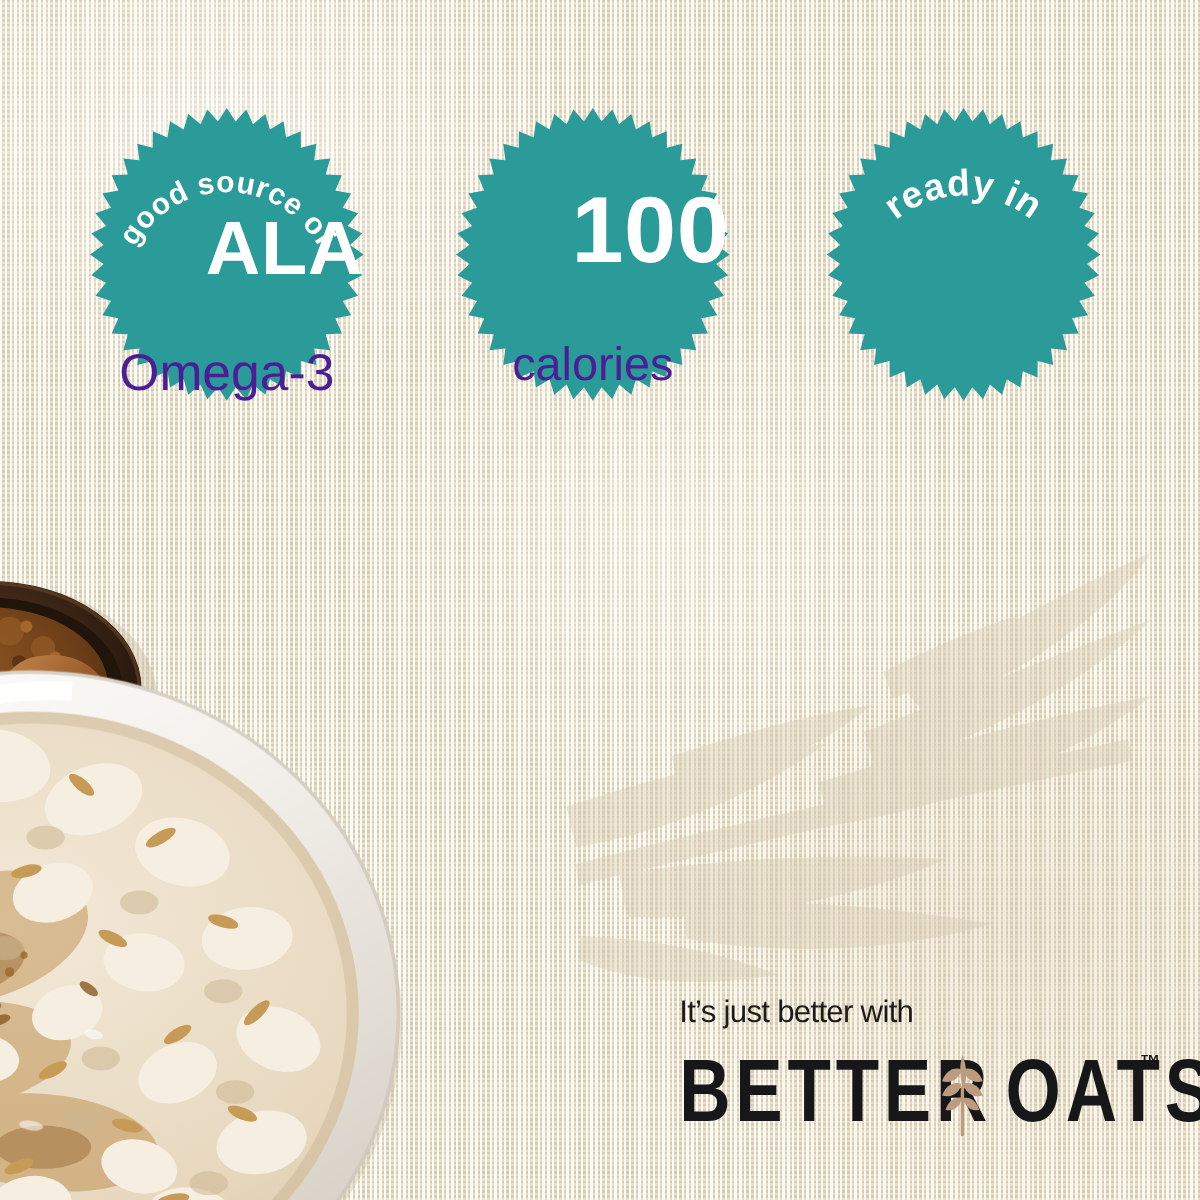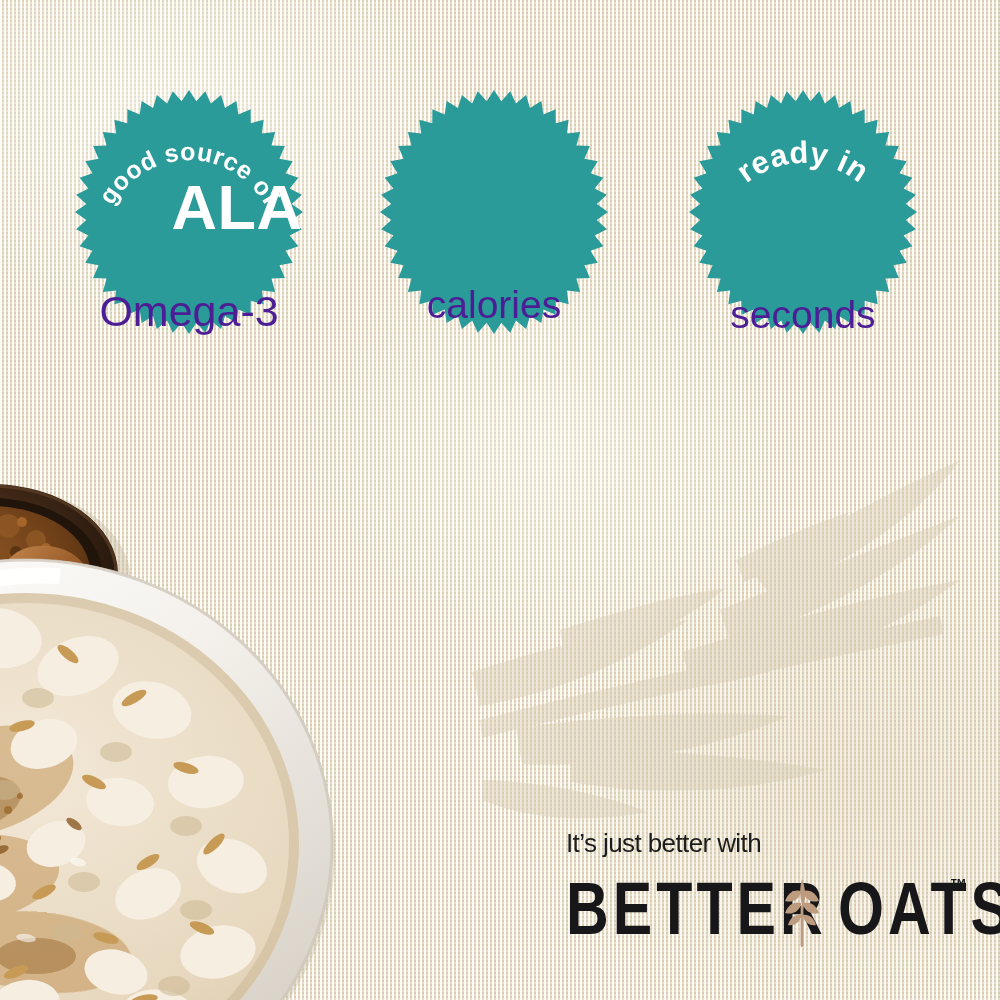--- a/index.html
+++ b/index.html
@@ -224,38 +224,38 @@
       </div>
     </div>
 
     <div class="badge" id="badge-cal">
       <svg viewBox="0 0 244 252" width="244" height="252">
         <g id="star2">
             <path d="M122.00,4.00L129.35,15.28L138.22,5.24L143.89,17.54L154.12,8.94L157.99,22.00L169.36,15.02L171.36,28.58L183.63,23.37L183.73,37.14L196.65,33.80L194.83,47.51L208.16,46.11L204.46,59.48L217.90,60.04L212.40,72.80L225.70,75.32L218.51,87.21L231.38,91.63L222.65,102.41L234.84,108.64L224.74,118.08L236.00,126.00L224.74,133.92L234.84,143.36L222.65,149.59L231.38,160.37L218.51,164.79L225.70,176.68L212.40,179.20L217.90,191.96L204.46,192.52L208.16,205.89L194.83,204.49L196.65,218.20L183.73,214.86L183.63,228.63L171.36,223.42L169.36,236.98L157.99,230.00L154.12,243.06L143.89,234.46L138.22,246.76L129.35,236.72L122.00,248.00L114.65,236.72L105.78,246.76L100.11,234.46L89.88,243.06L86.01,230.00L74.64,236.98L72.64,223.42L60.37,228.63L60.27,214.86L47.35,218.20L49.17,204.49L35.84,205.89L39.54,192.52L26.10,191.96L31.60,179.20L18.30,176.68L25.49,164.79L12.62,160.37L21.35,149.59L9.16,143.36L19.26,133.92L8.00,126.00L19.26,118.08L9.16,108.64L21.35,102.41L12.62,91.63L25.49,87.21L18.30,75.32L31.60,72.80L26.10,60.04L39.54,59.48L35.84,46.11L49.17,47.51L47.35,33.80L60.27,37.14L60.37,23.37L72.64,28.58L74.64,15.02L86.01,22.00L89.88,8.94L100.11,17.54L105.78,5.24L114.65,15.28Z" fill="#2a9b99"></path>
           </g>
       </svg>
       <div class="txt">
+        <div class="big-line">100</div>
         <div class="sub-line">calories</div>
       </div>
     </div>
 
     <div class="badge" id="badge-sec">
       <svg viewBox="0 0 244 252" width="244" height="252">
         <defs>
           <path id="arc3" d="M 36 142 A 90 92 0 0 1 208 142" fill="none"></path>
         </defs>
         <g id="star3">
             <path d="M122.00,4.00L129.35,15.28L138.22,5.24L143.89,17.54L154.12,8.94L157.99,22.00L169.36,15.02L171.36,28.58L183.63,23.37L183.73,37.14L196.65,33.80L194.83,47.51L208.16,46.11L204.46,59.48L217.90,60.04L212.40,72.80L225.70,75.32L218.51,87.21L231.38,91.63L222.65,102.41L234.84,108.64L224.74,118.08L236.00,126.00L224.74,133.92L234.84,143.36L222.65,149.59L231.38,160.37L218.51,164.79L225.70,176.68L212.40,179.20L217.90,191.96L204.46,192.52L208.16,205.89L194.83,204.49L196.65,218.20L183.73,214.86L183.63,228.63L171.36,223.42L169.36,236.98L157.99,230.00L154.12,243.06L143.89,234.46L138.22,246.76L129.35,236.72L122.00,248.00L114.65,236.72L105.78,246.76L100.11,234.46L89.88,243.06L86.01,230.00L74.64,236.98L72.64,223.42L60.37,228.63L60.27,214.86L47.35,218.20L49.17,204.49L35.84,205.89L39.54,192.52L26.10,191.96L31.60,179.20L18.30,176.68L25.49,164.79L12.62,160.37L21.35,149.59L9.16,143.36L19.26,133.92L8.00,126.00L19.26,118.08L9.16,108.64L21.35,102.41L12.62,91.63L25.49,87.21L18.30,75.32L31.60,72.80L26.10,60.04L39.54,59.48L35.84,46.11L49.17,47.51L47.35,33.80L60.27,37.14L60.37,23.37L72.64,28.58L74.64,15.02L86.01,22.00L89.88,8.94L100.11,17.54L105.78,5.24L114.65,15.28Z" fill="#2a9b99"></path>
           </g>
         <text font-family="Liberation Sans, sans-serif" font-size="31" font-weight="700" fill="#ffffff" letter-spacing="0.5">
           <textPath href="#arc3" startOffset="50%" text-anchor="middle">ready in</textPath>
         </text>
       </svg>
       <div class="txt">
-        <div class="sub-line">seconds</div>
       </div>
     </div>
   </div>
 
   <div class="photo">
     <svg viewBox="0 0 640 620" width="640" height="620" aria-hidden="true">
       <defs>
         <radialGradient id="gOat" cx="40%" cy="35%" r="78%">
           <stop offset="0%" stop-color="#f3e9d8"></stop>
           <stop offset="55%" stop-color="#e7d8bf"></stop>

